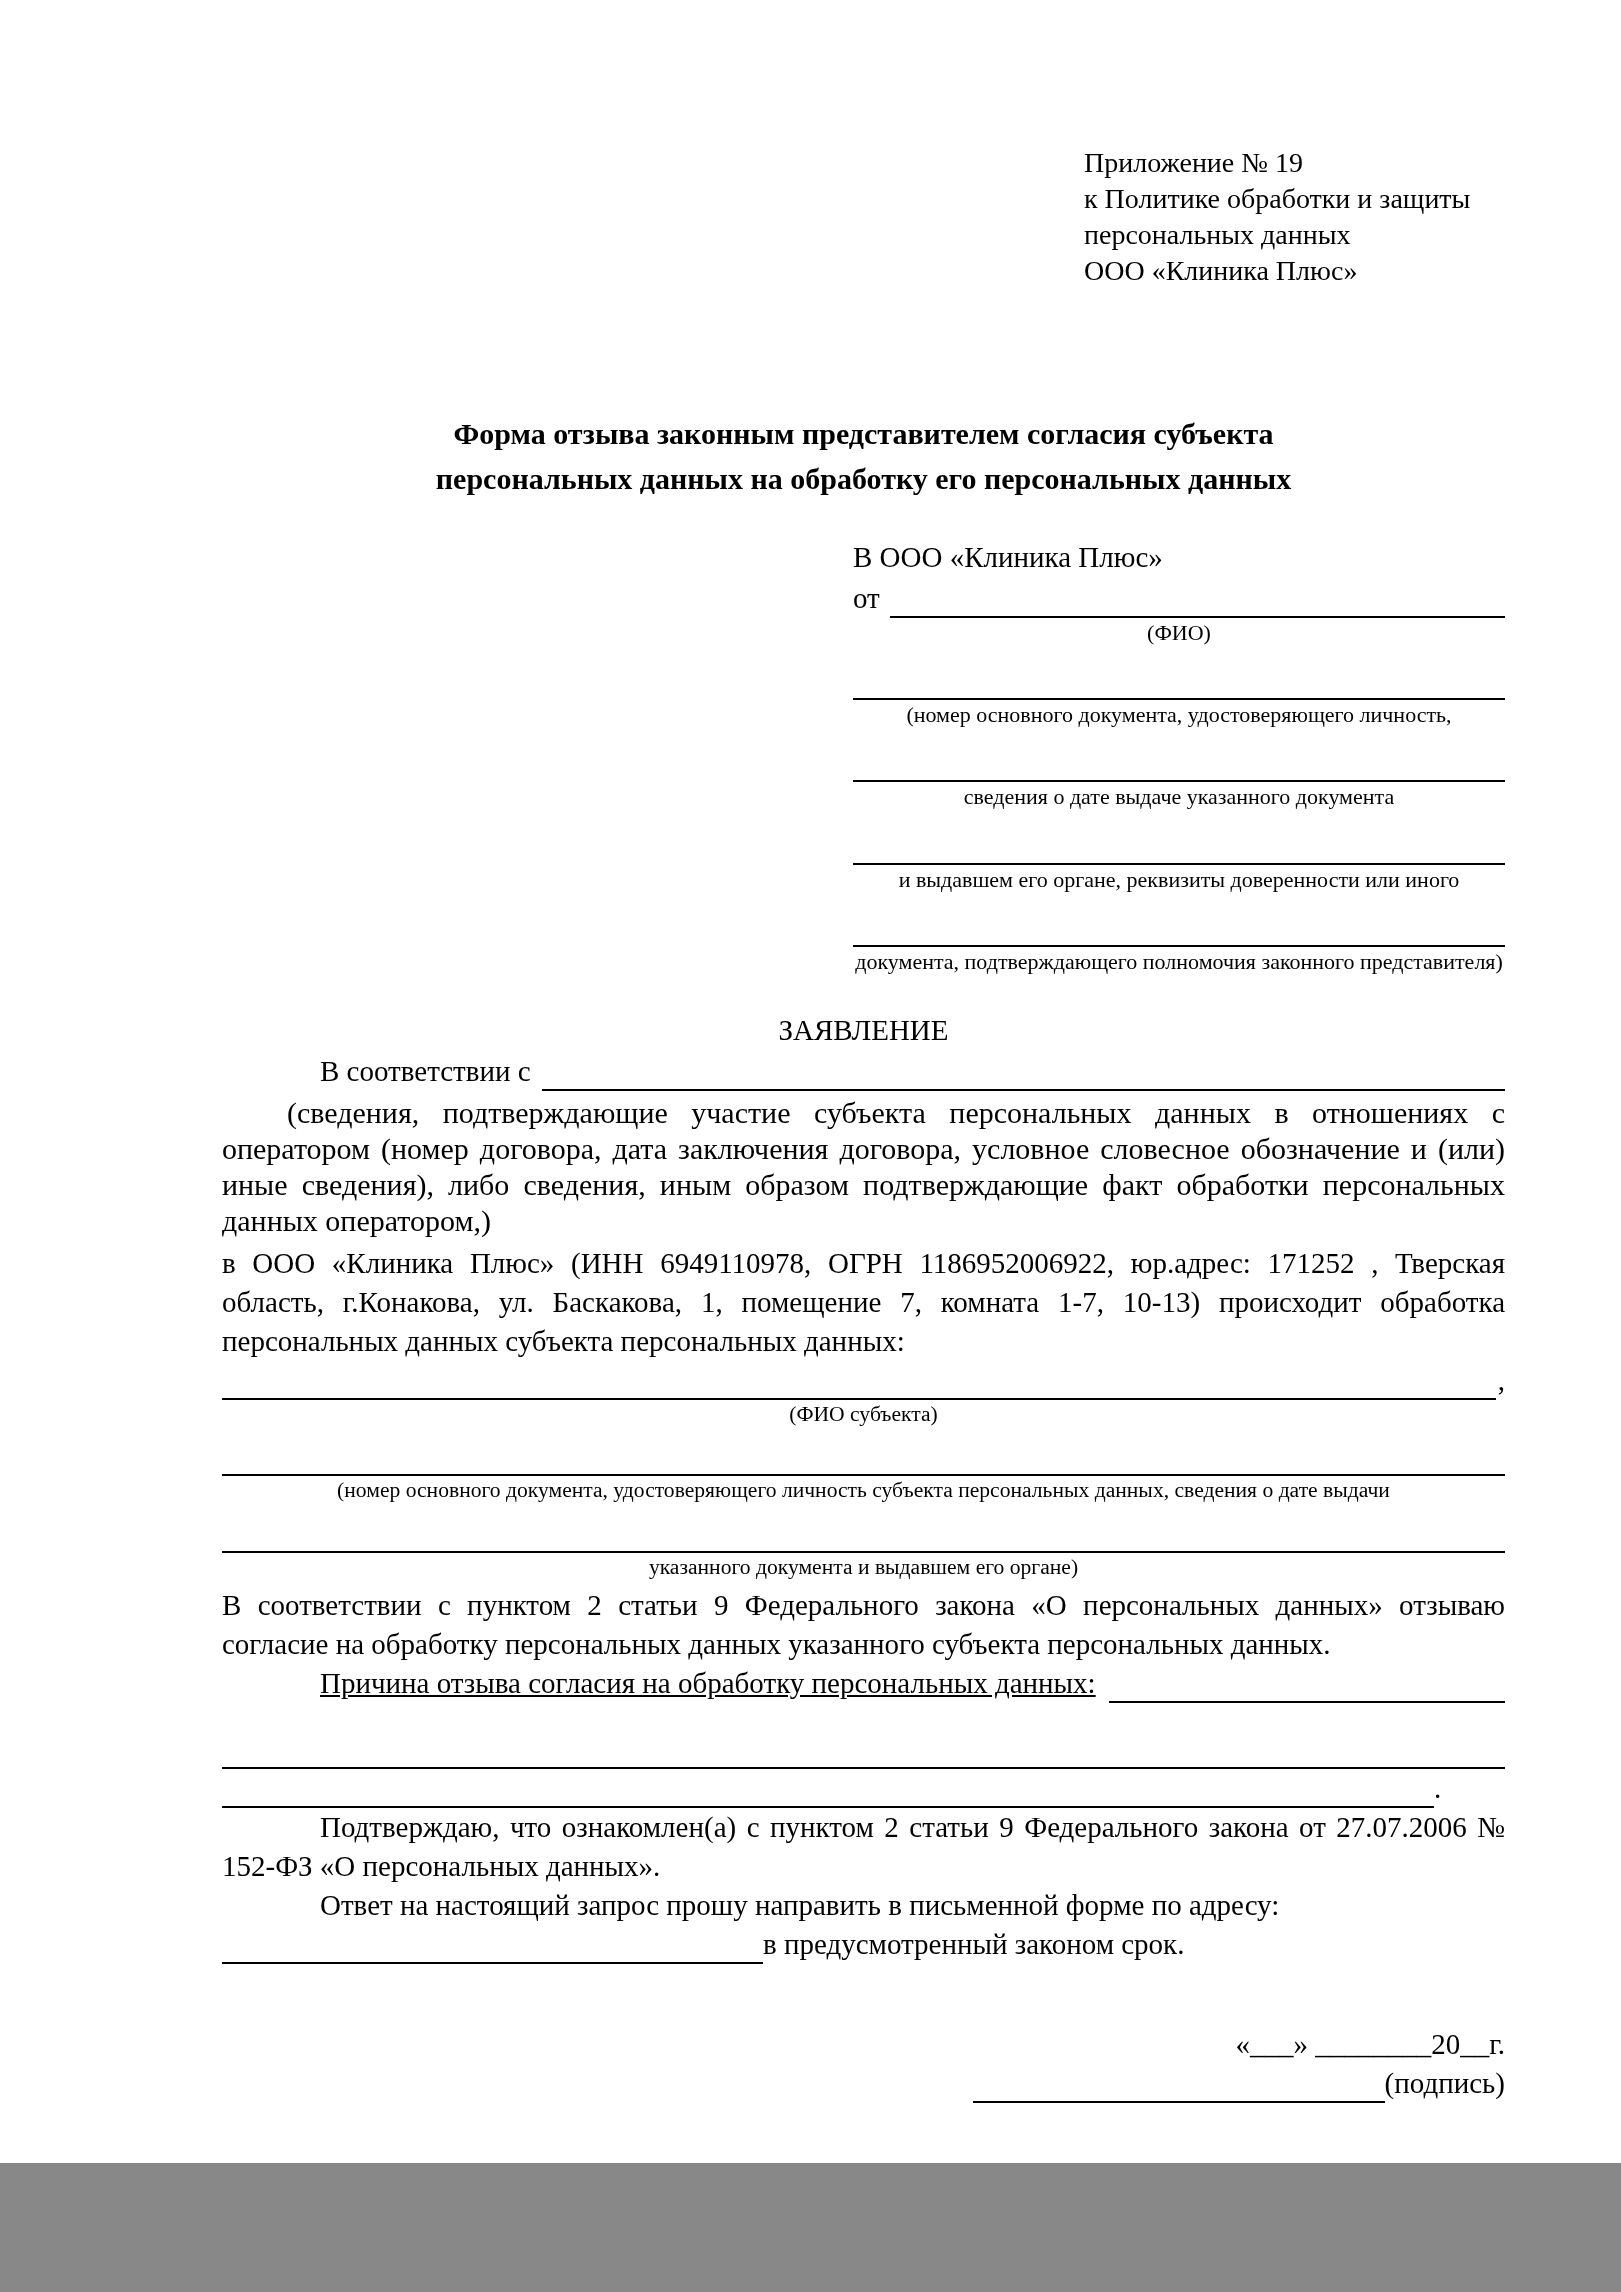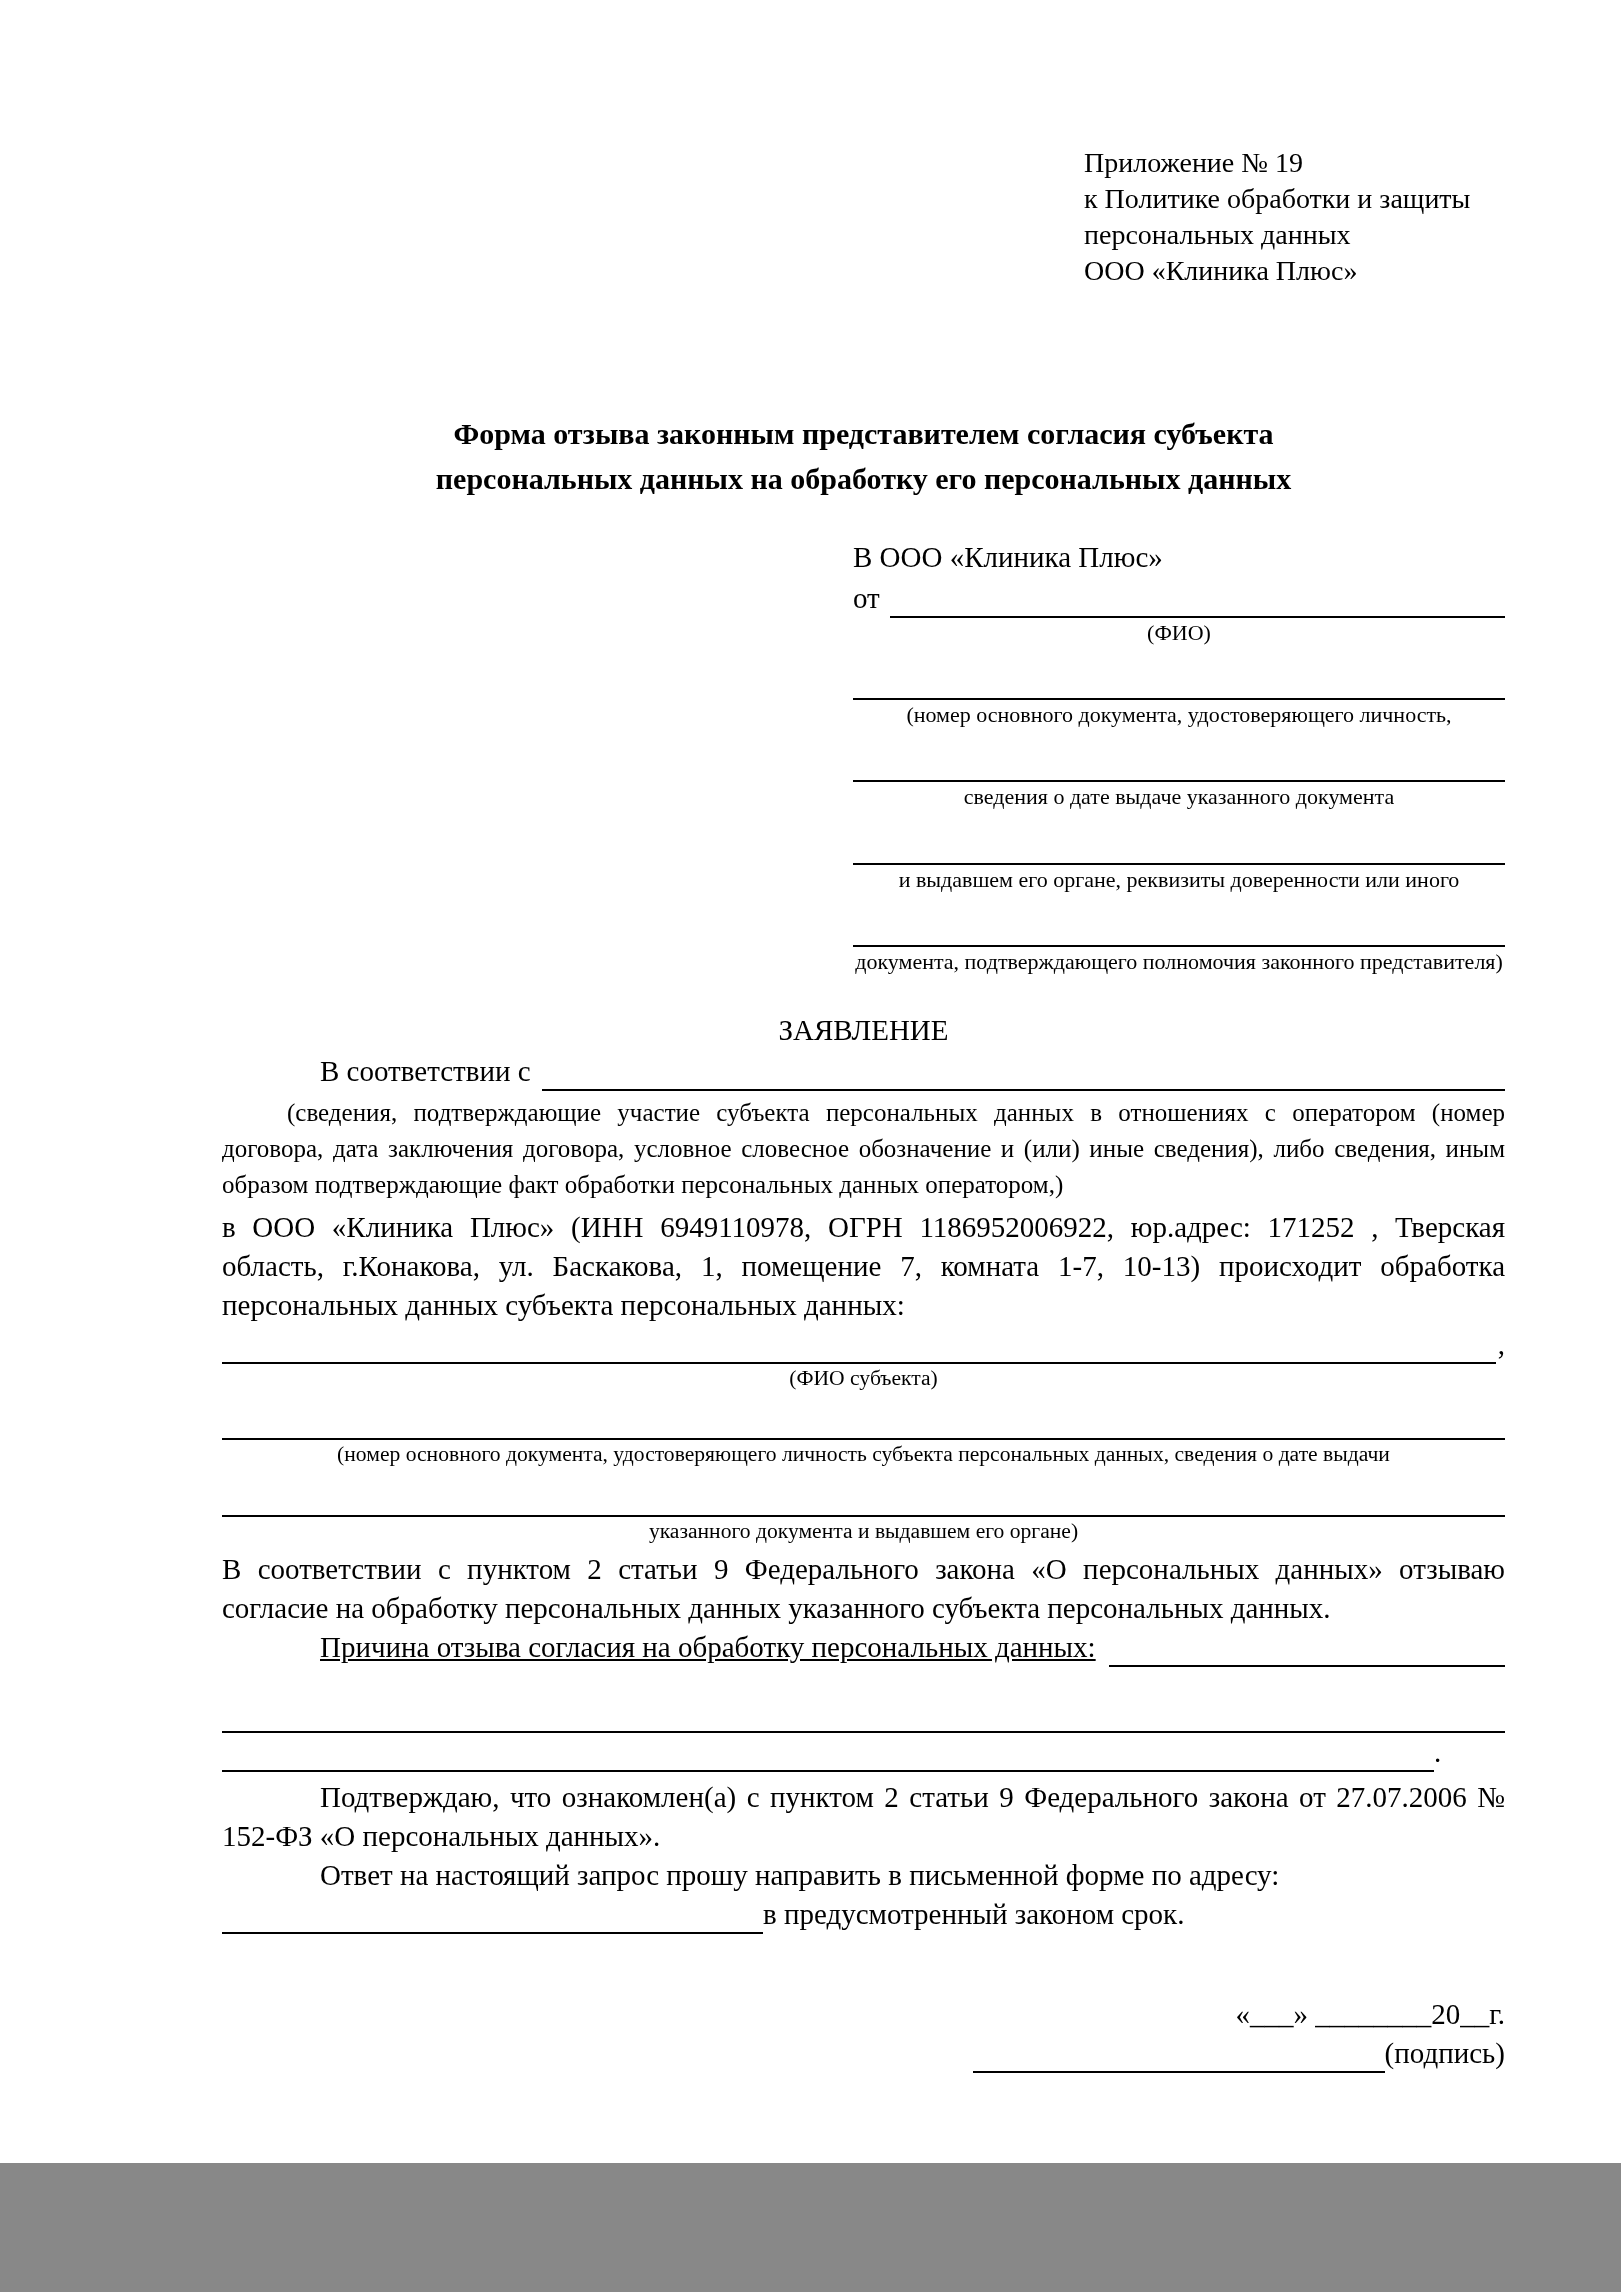--- a/index.html
+++ b/index.html
@@ -45,21 +45,21 @@
     font-size: 22px;
     line-height: 25.5px;
     padding-top: 2px;
   }
   
   .statement-heading { margin-top: 37px; text-align: center; }
   .intro-row { display: flex; align-items: flex-end; margin-top: 2px; }
   .intro-row .label { flex: 0 0 auto; padding-left: 98px; padding-right: 11.8px; }
   .intro-row .fill { flex: 1 1 auto; height: 33px; }
   .small-note {
-    font-size: 25px;
+    font-size: 30px;
     line-height: 36px;
     text-align: justify;
     text-indent: 65px;
     margin-top: 3.9px;
   }
   .para { text-align: justify; }
   .para.op { margin-top: 4.9px; }
   .line-row { display: flex; align-items: flex-end; }
   .line-row .fill { flex: 1 1 auto; height: 35px; }
   .line-row .trail { flex: 0 0 auto; padding-left: 2px; }
@@ -70,21 +70,21 @@
     padding-top: 2px;
   }
   .row-gap { margin-top: 11.8px; }
   .withdraw { margin-top: 5.9px; }
   .reason-row { display: flex; align-items: flex-end; }
   .reason-row .label { flex: 0 0 auto; padding-left: 98px; padding-right: 13.7px; text-decoration: underline; }
   .reason-row .fill { flex: 1 1 auto; height: 33px; }
   .blank-line-1 { height: 35px; border-bottom: 2.9px solid #000; margin-top: 29px; }
   .blank-row-2 { display: flex; align-items: flex-end; }
   .blank-row-2 .fill { flex: 0 0 auto; width: 1212px; height: 35px; }
-  .confirm { margin-top: 6px; text-indent: 98px; }
+  .confirm { margin-top: 0; text-indent: 98px; }
   .reply { text-indent: 98px; }
   .reply-row { display: flex; align-items: flex-end; }
   .reply-row .fill { flex: 0 0 auto; width: 541px; height: 33px; }
   .reply-row .suffix { flex: 0 0 auto; }
   
   .footer-row {
     display: flex;
     justify-content: space-between;
     align-items: flex-end;
     margin-top: 61px;

